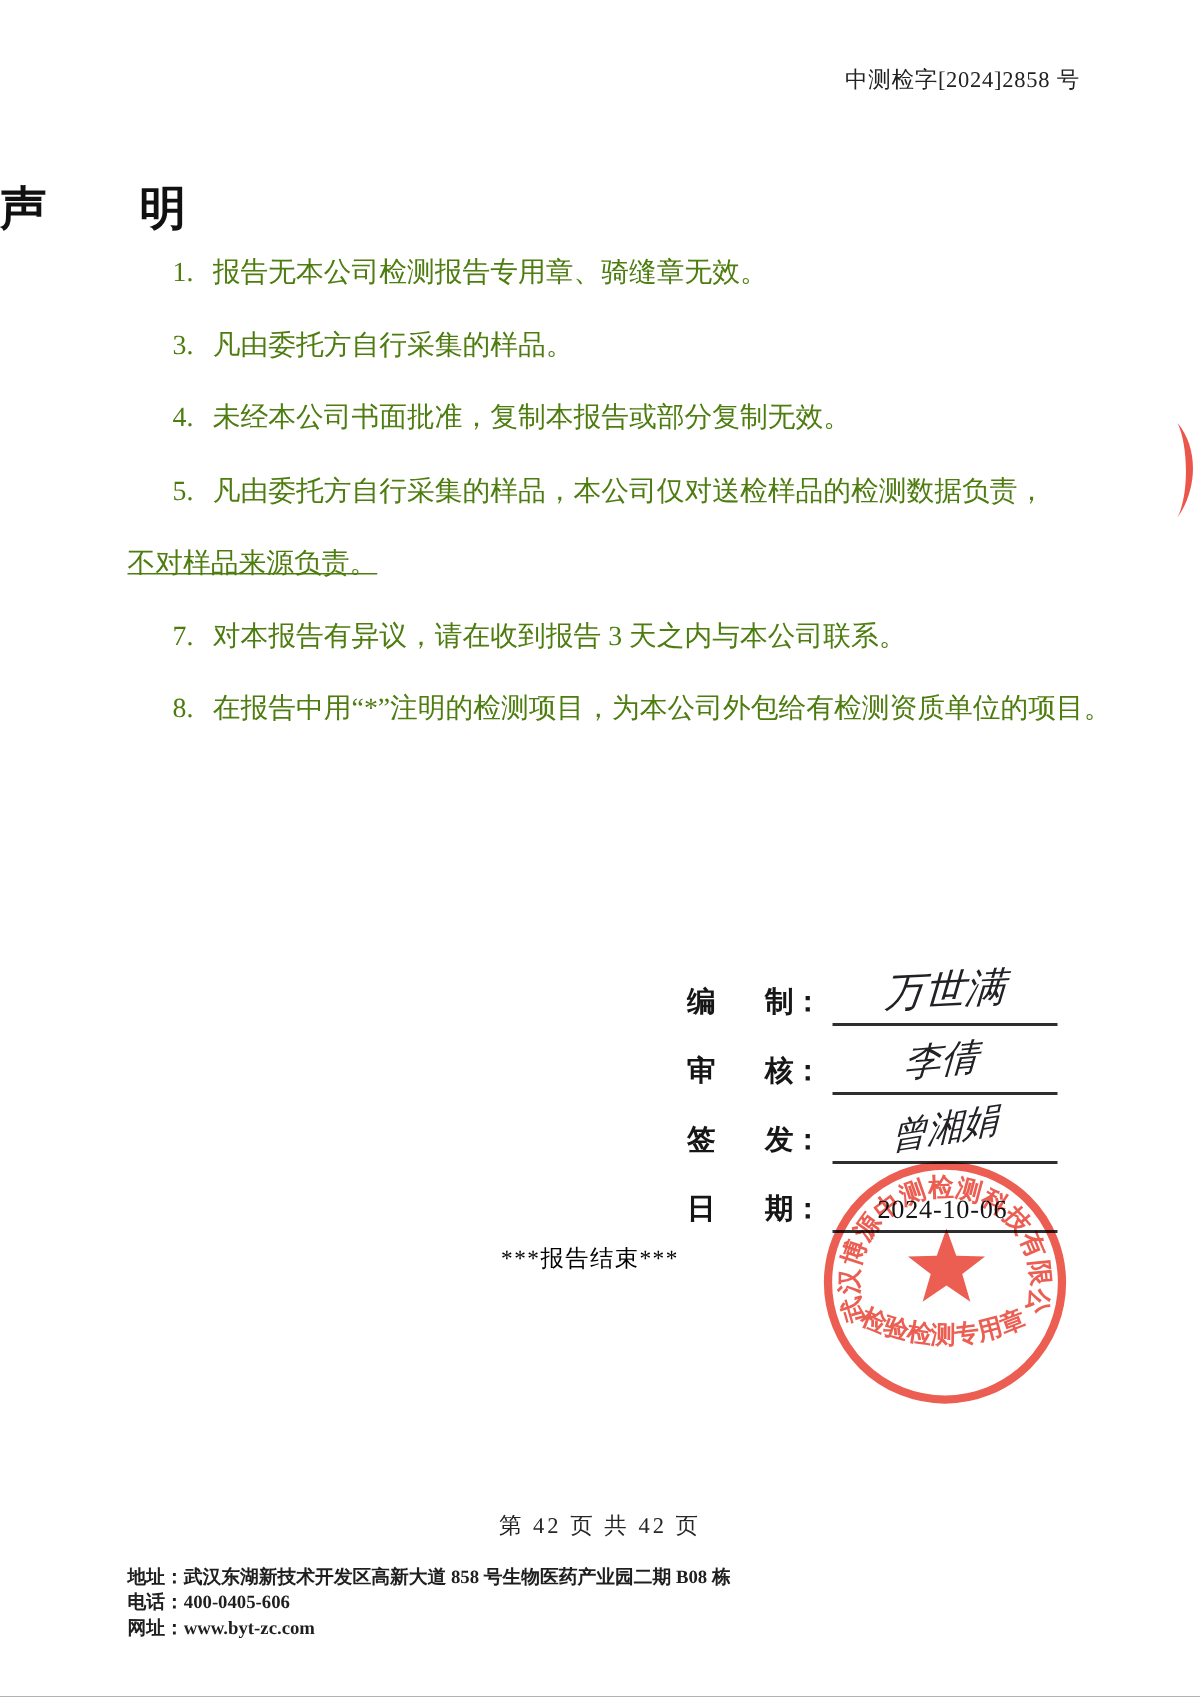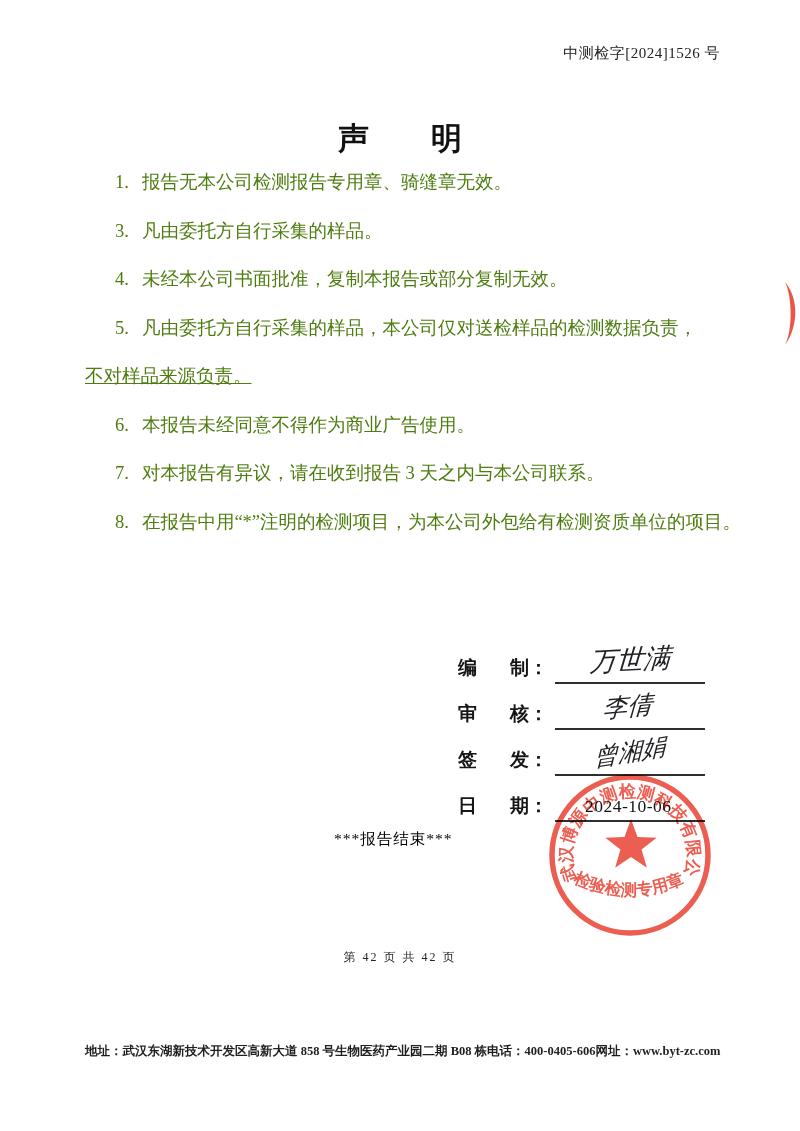--- a/index.html
+++ b/index.html
@@ -11,21 +11,21 @@
     font-family:"Liberation Serif","DejaVu Serif",serif;
     color:#1d1d1d;
     overflow:hidden;
   }
   .doc-number{
     position:absolute;top:44px;right:80px;
     font-size:15px;letter-spacing:.5px;color:#222;
   }
   .title{
     position:absolute;top:118px;left:0;width:100%;
-    text-align:center;font-size:31px;font-weight:bold;color:#111;
+    text-align:left;font-size:31px;font-weight:bold;color:#111;
   }
   .statement{
     position:absolute;top:158px;left:85px;width:645px;
     font-size:18.5px;line-height:48.5px;color:#4d7c0f;
   }
   .statement p{margin:0;text-indent:30px;white-space:nowrap;}
   .statement p.cont{text-indent:0;text-decoration:underline;}
   .statement .num{margin-right:13px;}
   .sig-block{
     position:absolute;top:645px;left:458px;width:260px;
@@ -66,45 +66,44 @@
   }
   .stamp text{
     font-family:"Liberation Serif","DejaVu Serif",serif;
     font-weight:bold;
   }
   .edge-seal{
     position:absolute;left:783px;top:281px;width:17px;height:66px;
     opacity:.85;
   }
   .page-info{
-    position:absolute;top:949px;left:0;width:100%;
-    text-align:center;font-size:12px;letter-spacing:2px;color:#262626;
+    position:absolute;top:1008px;left:0;width:100%;
+    text-align:center;font-size:15px;letter-spacing:2px;color:#262626;
   }
   .footer-line{
     position:absolute;top:1043px;left:85px;width:632px;
     display:flex;justify-content:space-between;
-    font-size:12.5px;font-weight:600;color:#1f1f1f;white-space:nowrap;
+    font-size:12.5px;font-weight:600;color:#1f1f1f;white-space:nowrap;flex-direction:column;
   }
 </style>
 </head>
 <body>
 
 <div class="page">
 
-  <div class="doc-number">中测检字[2024]1526 号</div>
+  <div class="doc-number">中测检字[2024]2858 号</div>
 
   <div class="title">声　　明</div>
 
   <div class="statement">
     <p><span class="num">1.</span><span>报告无本公司检测报告专用章、骑缝章无效。</span></p>
     <p><span class="num">3.</span><span>凡由委托方自行采集的样品。</span></p>
     <p><span class="num">4.</span><span>未经本公司书面批准，复制本报告或部分复制无效。</span></p>
     <p><span class="num">5.</span><span>凡由委托方自行采集的样品，本公司仅对送检样品的检测数据负责，</span></p>
     <p class="cont">不对样品来源负责。</p>
-    <p><span class="num">6.</span><span>本报告未经同意不得作为商业广告使用。</span></p>
     <p><span class="num">7.</span><span>对本报告有异议，请在收到报告 3 天之内与本公司联系。</span></p>
     <p><span class="num">8.</span><span>在报告中用“*”注明的检测项目，为本公司外包给有检测资质单位的项目。</span></p>
   </div>
 
   <div class="sig-block">
     <div class="sig-row">
       <span class="sig-label">
           <span>编</span>
           <span>制：</span>
         </span>

